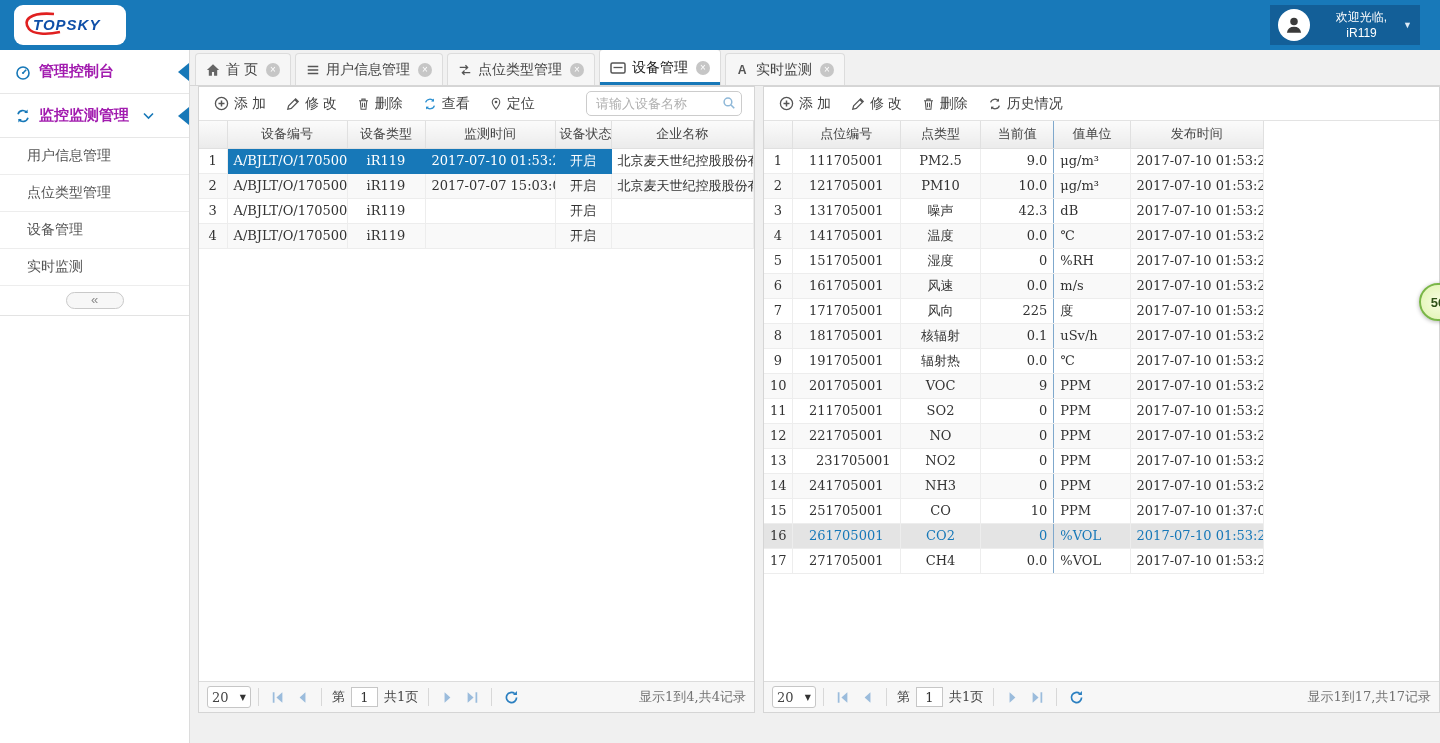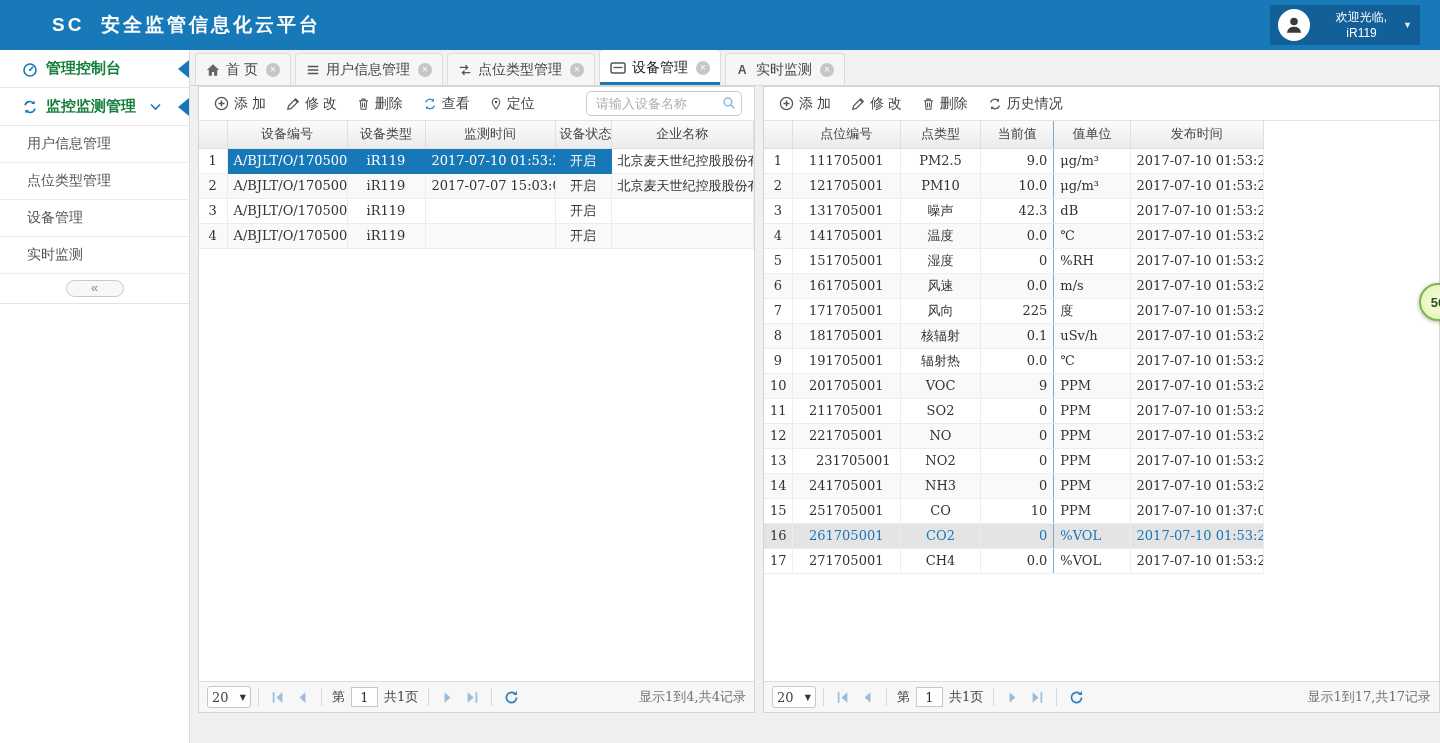--- a/index.html
+++ b/index.html
@@ -11,21 +11,21 @@
   .header { position:absolute; top:0; left:0; right:0; height:50px; background:#1879b9; display:flex; align-items:center; z-index:5; }
   .logo { margin-left:14px; width:112px; height:40px; background:#fff; border-radius:9px; display:flex; align-items:center; justify-content:center; }
   .app-title { margin-left:52px; color:#fff; font-size:19px; font-weight:bold; letter-spacing:3px; white-space:pre; }
   .userbox { position:absolute; right:20px; top:5px; width:150px; height:40px; background:#135f98; display:flex; align-items:center; padding:0 8px; color:#fff; }
   .avatar { width:32px; height:32px; background:#fff; border-radius:50%; display:flex; align-items:center; justify-content:center; flex:none; }
   .welcome { margin-left:10px; font-size:12px; line-height:1.35; flex:1;text-align:center; }
   .user-caret { font-size:9px; color:#dcebf7; }
 
   
   .sidebar { position:absolute; top:50px; left:0; width:190px; bottom:0; background:#fff; border-right:1px solid #dcdcdc; }
-  .side-item { position:relative; height:38px; display:flex; align-items:center; padding-left:22px; gap:8px; color:#15803d; font-size:15px; font-weight:bold; border-bottom:1px solid #e7e7e7; cursor:pointer; }
+  .side-item { position:relative; height:44px; display:flex; align-items:center; padding-left:15px; gap:8px; color:#a21caf; font-size:15px; font-weight:bold; border-bottom:1px solid #e7e7e7; cursor:pointer; }
   .side-item .marker { position:absolute; right:0; top:50%; transform:translateY(-50%); width:0; height:0; border-top:9px solid transparent; border-bottom:9px solid transparent; border-right:11px solid #1778b8; }
   .side-item .chev { margin-left:6px; display:flex; align-items:center; }
   .side-sub { height:37px; display:flex; align-items:center; padding-left:27px; color:#555; font-size:14px; border-bottom:1px solid #ededed; cursor:pointer; background:#fff; }
   .collapse-row { height:30px; display:flex; align-items:center; justify-content:center; border-bottom:1px solid #e3e3e3; }
   .collapse-btn { width:58px; height:17px; border:1px solid #c9c9c9; border-radius:9px; background:#f7f7f7; color:#8a8a8a; text-align:center; line-height:14px; font-size:13px; cursor:pointer; }
 
   
   .tabbar { position:absolute; top:50px; left:190px; right:0; height:36px; background:#f1f1f1; border-bottom:1px solid #d6d6d6; display:flex; align-items:flex-end; padding-left:3px; }
   .tab { height:32px; margin:0 2px; padding:0 10px; background:#f6f6f6; border:1px solid #dcdcdc; border-bottom:none; display:flex; align-items:center; gap:6px; font-size:14px; color:#444; border-radius:4px 4px 0 0; cursor:pointer; white-space:nowrap; }
   .tab.active { background:#fff; height:36px; color:#222; box-shadow:inset 0 -3px 0 #1778b8; }
@@ -88,21 +88,26 @@
 
   
   .notif-badge { position:absolute; left:1419px; top:283px; width:38px; height:38px; border-radius:50%; background:radial-gradient(#f7fde0,#dff3ae); border:2px solid #7ab648; box-shadow:0 1px 4px rgba(0,0,0,.3); display:flex; align-items:center; justify-content:center; font-size:13px; font-weight:bold; color:#2d5016; z-index:8; cursor:pointer; }
 </style>
 </head>
 <body>
 
 <div class="app">
 
   <header class="header">
-    <div class="app-title">SC  安全监管信息化云平台</div>
+    <div class="logo">
+      <svg width="100" height="30" viewBox="0 0 100 30">
+        <path d="M34 4 C10 2, 2 10, 9 19 C13 24, 26 25, 40 22" stroke="#e02020" stroke-width="2.6" fill="none"></path>
+        <text x="13" y="20" font-style="italic" font-weight="bold" font-size="15" letter-spacing="1" fill="#0f4fa8">TOPSKY</text>
+      </svg>
+    </div>
     <div class="userbox">
       <span class="avatar">
         <svg width="20" height="20" viewBox="0 0 16 16">
           <circle cx="8" cy="5.2" r="3" fill="#3a3a3a"></circle>
           <path d="M2.3 14.2a5.8 5.8 0 0 1 11.4 0z" fill="#3a3a3a"></path>
         </svg>
       </span>
       <span class="welcome">
         <span>欢迎光临,</span><br>
         <span>iR119</span>

